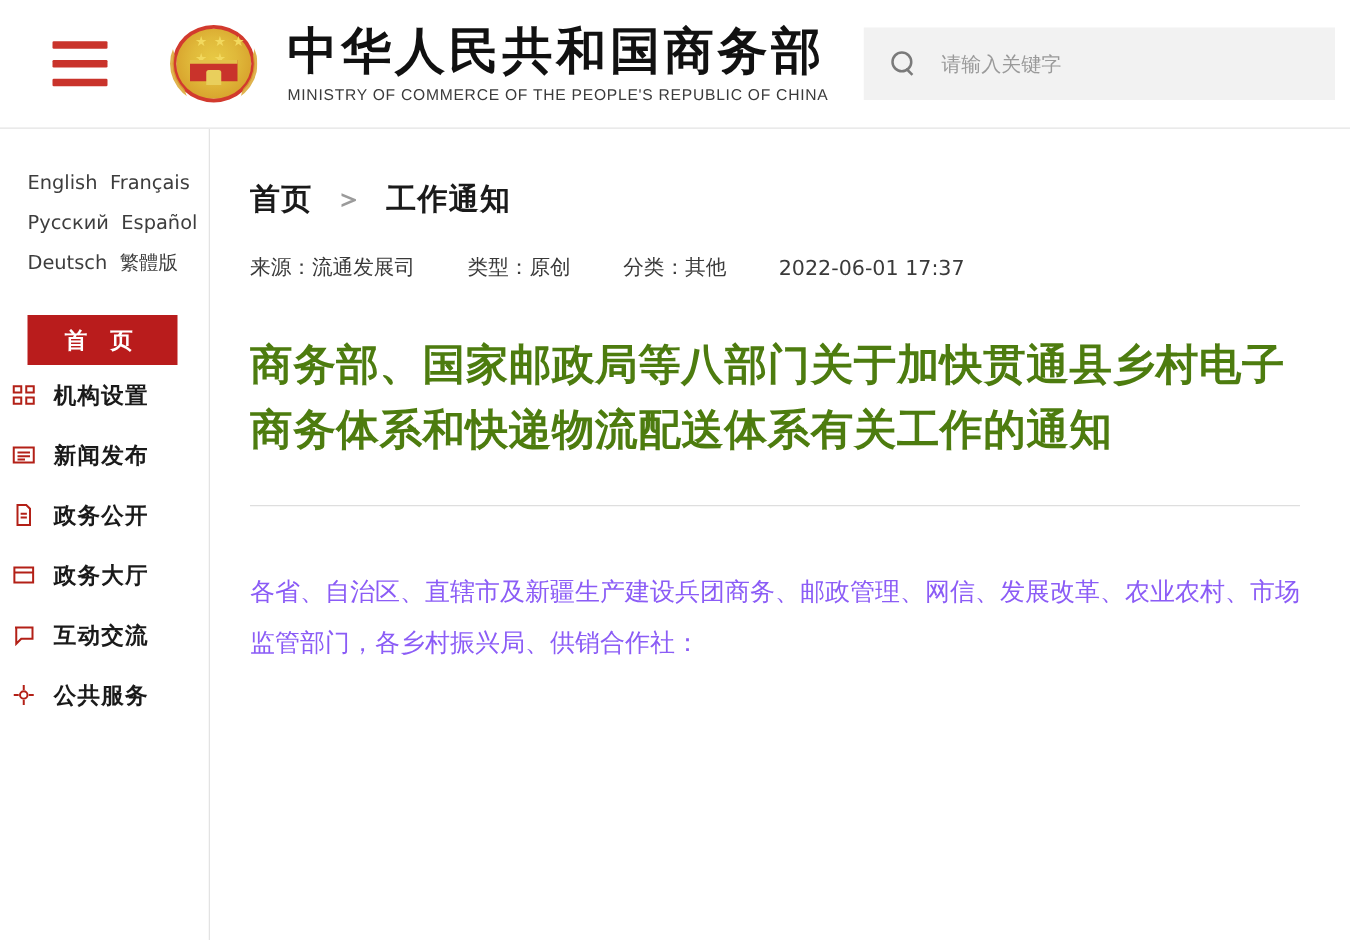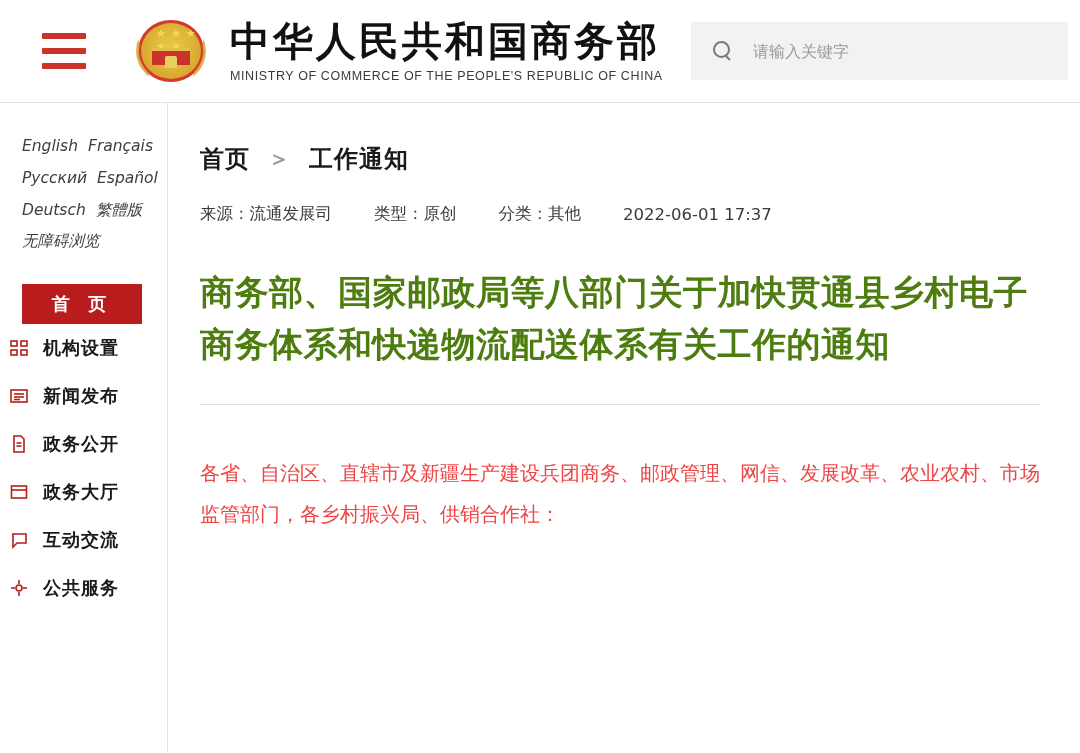--- a/index.html
+++ b/index.html
@@ -105,21 +105,20 @@
     width: 168px; flex: 0 0 168px;
     border-right: 1px solid #e3e3e3;
     padding-top: 28px;
     background: #fff;
   }
   .lang-links {
     padding: 0 22px;
     font-size: 15.5px; color: #3d3d3d;
     line-height: 2.05;
     font-family: "DejaVu Sans", "Liberation Sans", sans-serif;
-    font-style: italic;
   }
   .lang-links a { color: #3d3d3d; text-decoration: none; cursor: pointer; }
   .lang-row { white-space: nowrap; }
   .lang-row a + a { margin-left: 10px; }
 
   .home-btn {
     margin: 26px 22px 0 22px;
     width: 120px; height: 40px;
     background: #b91c1c;
     color: #fff; font-size: 18px; font-weight: bold;
@@ -174,21 +173,21 @@
     font-weight: bold; color: #4d7c0f;
     letter-spacing: .5px;
     font-family: "DejaVu Sans", "Liberation Sans", sans-serif;
   }
   .divider {
     margin-top: 34px;
     border-top: 1px solid #dedede;
   }
   .article-body {
     margin-top: 48px;
-    font-size: 20px; line-height: 2.05; color: #ef4444;
+    font-size: 20px; line-height: 2.05; color: #8b5cf6;
     font-family: "DejaVu Sans", "Liberation Sans", sans-serif;
   }
 </style>
 </head>
 <body>
 
 <div class="header">
 
   <div class="menu-btn">
     <span></span>
@@ -220,23 +219,20 @@
     <div class="lang-links">
       <div class="lang-row">
         <a>English</a><a>Français</a>
       </div>
       <div class="lang-row">
         <a>Русский</a><a>Español</a>
       </div>
       <div class="lang-row">
         <a>Deutsch</a><a>繁體版</a>
       </div>
-      <div class="lang-row">
-        <a>无障碍浏览</a>
-      </div>
     </div>
 
     <div class="home-btn">首 页</div>
 
     <div class="nav-item">
       <span class="nav-icon">
         <svg width="20" height="20" viewBox="0 0 20 20" fill="none" stroke="#b32017" stroke-width="1.6">
           <rect x="2" y="3" width="6" height="5"></rect>
             <rect x="12" y="3" width="6" height="5"></rect>
           <rect x="2" y="12" width="6" height="5"></rect>

